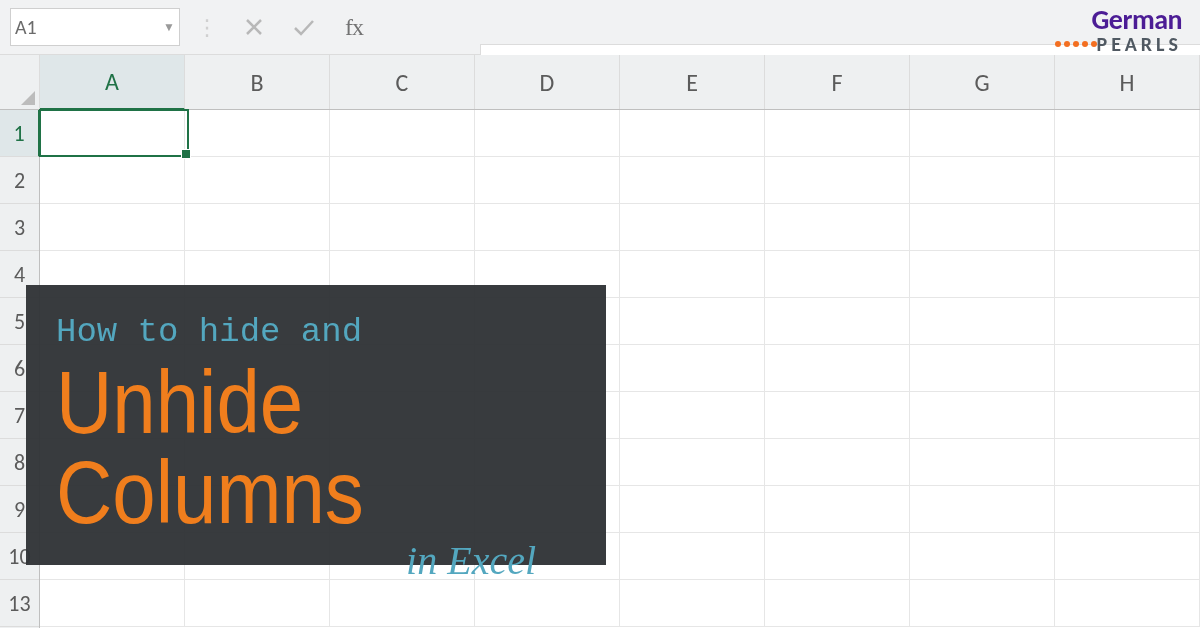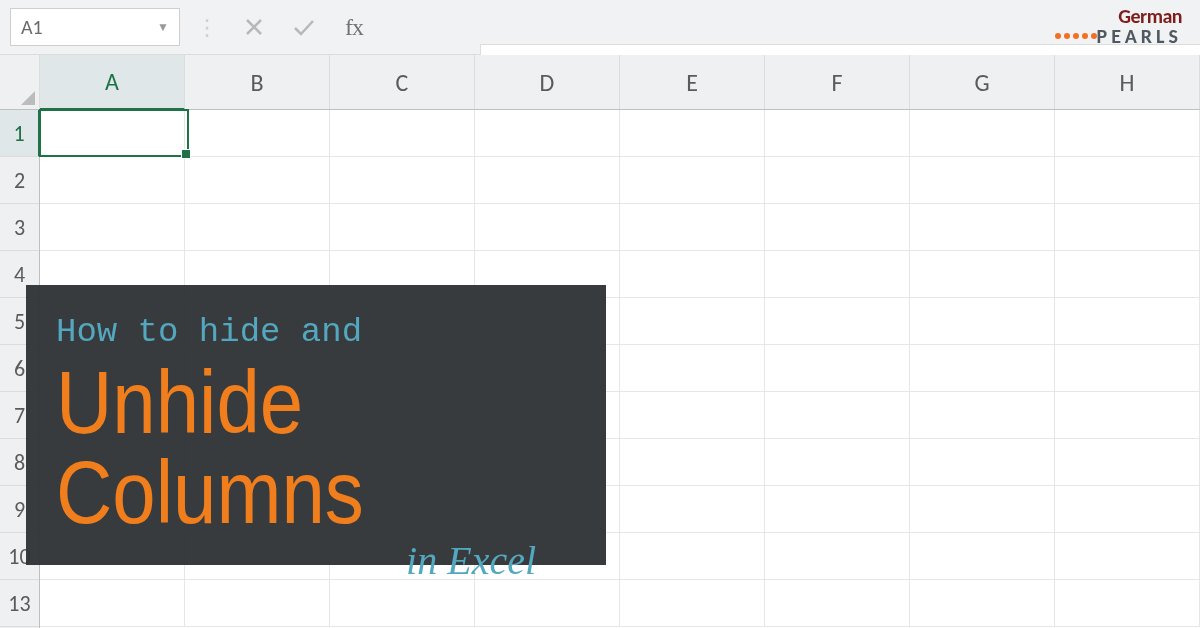--- a/index.html
+++ b/index.html
@@ -21,21 +21,21 @@
     gap: 10px;
     position: relative;
   }
   .name-box {
     width: 170px;
     height: 38px;
     background: #fff;
     border: 1px solid #cfcfcf;
     display: flex;
     align-items: center;
-    padding: 0 10px;
+    padding: 0 4px;
     color: #6b6b6b;
     font-size: 20px;
     font-family: Calibri, Arial, sans-serif;
     justify-content: space-between;
     gap: 8px;
   }
   .name-box .dd {
     color: #9a9a9a;
     font-size: 12px;
   }
@@ -70,21 +70,21 @@
     border-right: none;
     border-bottom: none;
   }
   .logo {
     position: absolute;
     right: 18px;
     top: 6px;
     text-align: right;
     line-height: 1;
   }
-  .logo .line1 { font-size: 20px; font-weight: 800; color: #7f1d1d; letter-spacing: -0.5px; }
+  .logo .line1 { font-size: 28px; font-weight: 800; color: #4c1d95; letter-spacing: -0.5px; }
   .logo .line2-wrap { display:flex; align-items:center; justify-content:flex-end; }
   .logo .dots { display:flex; gap:3px; }
   .logo .dots span { width:6px; height:6px; background:#f36f21; border-radius:50%; display:inline-block; }
   .logo .line2 { font-size: 20px; font-weight: 700; color: #505962; letter-spacing: 4px; }
 
   .grid-area {
     position: relative;
     background: #fff;
     height: 573px;
   }

